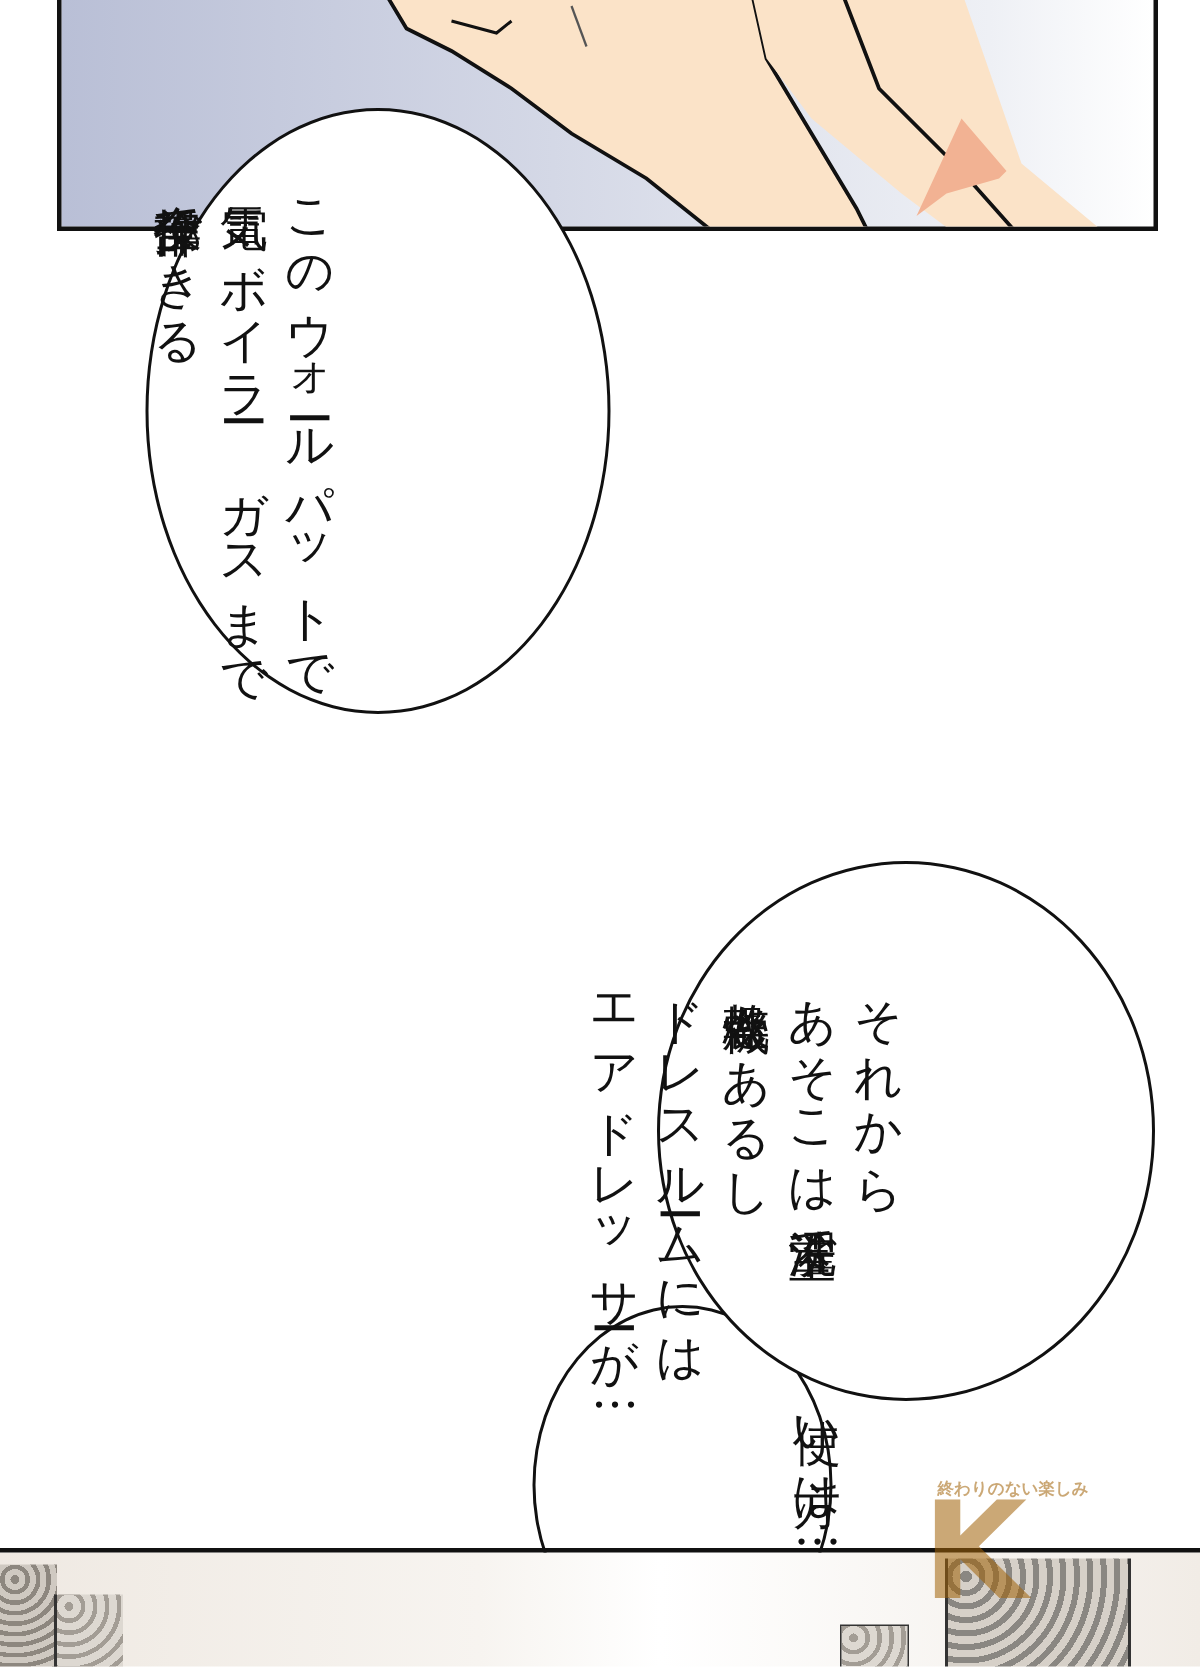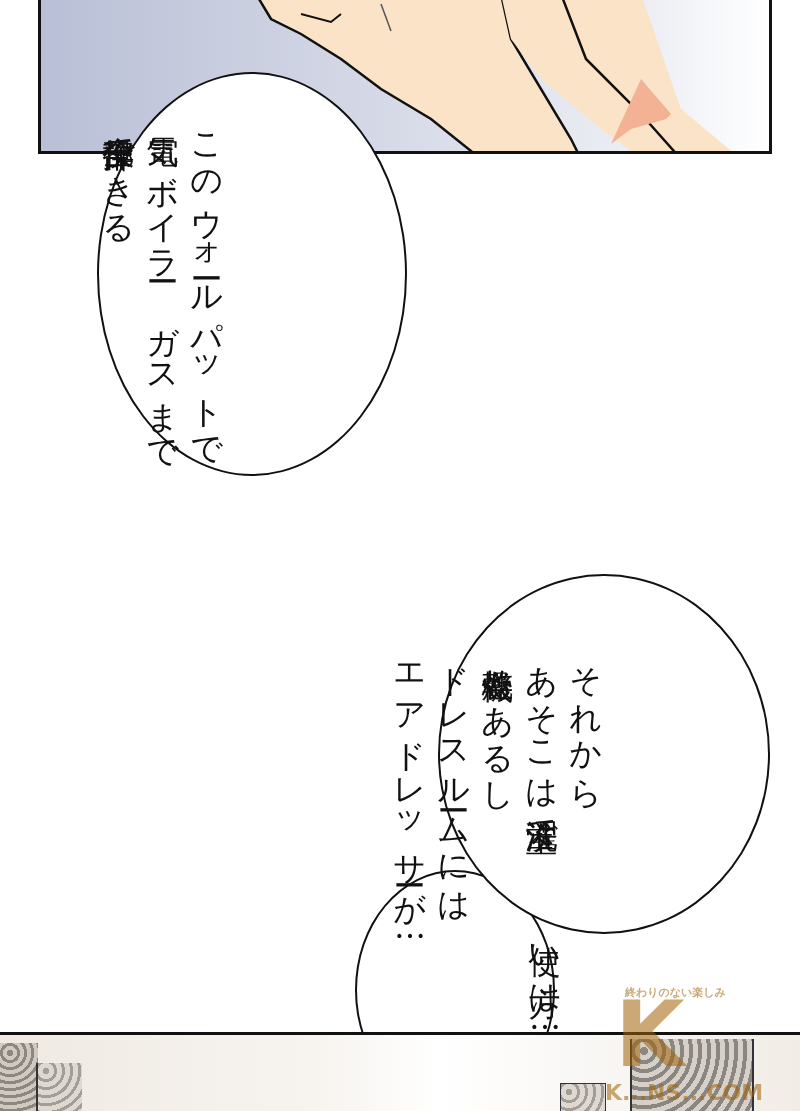--- a/index.html
+++ b/index.html
@@ -55,14 +55,13 @@
 <div class="abs panel-bottom">
   <div class="abs" style="left:0;top:8px;width:38px;height:90px;background:repeating-radial-gradient(circle at 10px 10px,#8d877f 0 3px,#cfc9c1 3px 7px);"></div>
   <div class="abs" style="left:36px;top:28px;width:44px;height:80px;background:repeating-radial-gradient(circle at 8px 8px,#a39d95 0 3px,#ddd8d1 3px 8px);border-left:2px solid #333;"></div>
   <div class="abs" style="left:630px;top:4px;width:120px;height:90px;background:repeating-radial-gradient(circle at 12px 12px,#8a8782 0 4px,#d6d0c8 4px 9px);border-left:2px solid #333;border-right:2px solid #333;"></div>
   <div class="abs" style="left:560px;top:48px;width:44px;height:60px;background:repeating-radial-gradient(circle at 8px 8px,#a39d95 0 3px,#ddd8d1 3px 8px);border:1px solid #333;"></div>
 </div>
 
 <div class="abs watermark" style="left:605px;top:985px;width:195px;height:126px;">
   <div style="font-size:11px;position:absolute;left:20px;top:0;">終わりのない楽しみ</div>
   <div style="font-size:90px;line-height:90px;position:absolute;left:10px;top:5px;">K</div>
-  <div style="font-size:22px;position:absolute;left:0;top:95px;white-space:nowrap;">K...NS...COM</div>
 </div>
 
 </body></html>

